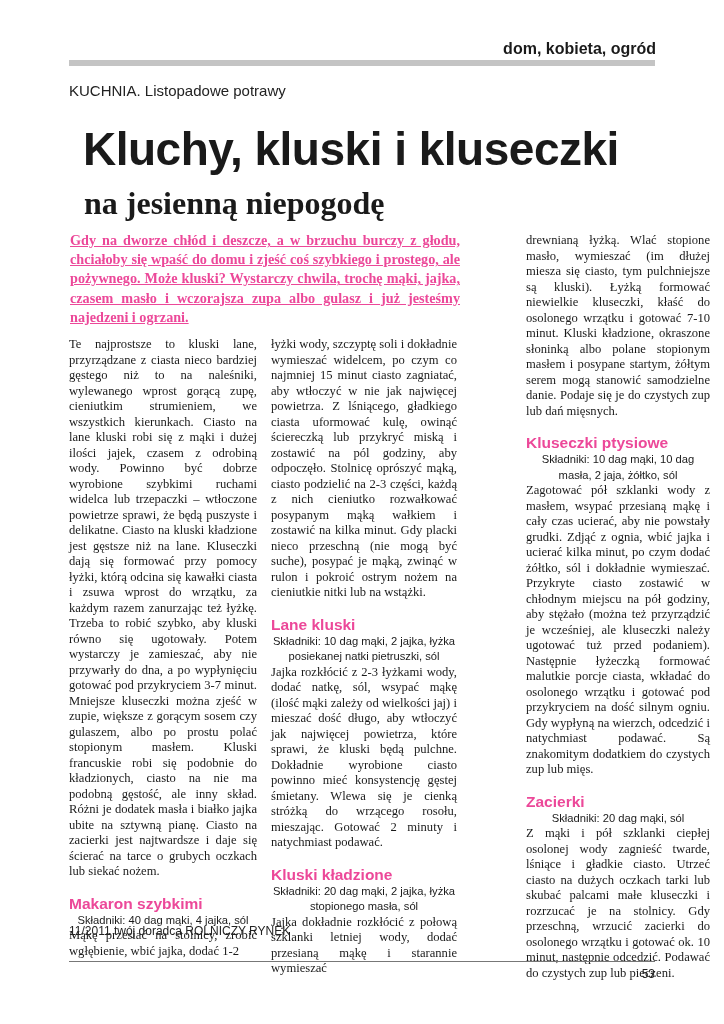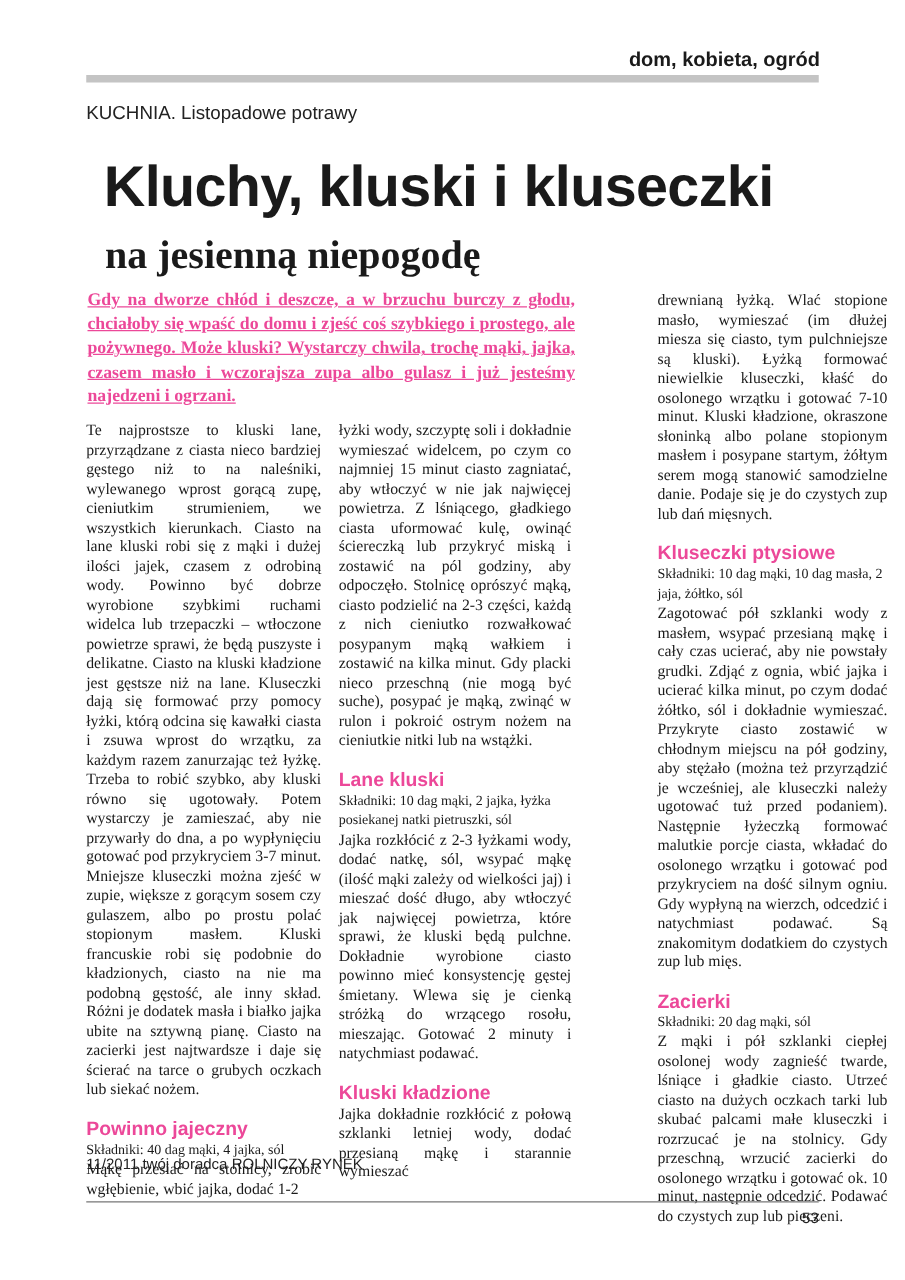--- a/index.html
+++ b/index.html
@@ -15,21 +15,21 @@
 
   .lead { position: absolute; left: 70px; top: 231px; width: 390px; font-family: "Liberation Serif", serif; font-weight: bold; font-size: 14.2px; line-height: 19.2px; text-align: justify; color: #ec4899; margin: 0; text-decoration: underline; }
 
   .col { position: absolute; font-family: "Liberation Serif", serif; font-size: 12.6px; line-height: 15.5px; color: #1a1a1a; text-align: justify; hyphens: manual; }
   .col p { margin: 0; }
   .col1 { left: 69px; top: 337px; width: 188px; }
   .col2 { left: 271px; top: 337px; width: 186px; }
   .col3 { left: 498px; top: 233px; width: 184px; margin-left: 28px; }
 
   .recipe-title { font-family: "Liberation Sans", sans-serif; font-weight: bold; font-size: 15.5px; line-height: 19px; margin: 0; color: #ec4899; text-align: left; }
-  .ingredients { font-family: Liberation Serif, serif; font-size: 11.2px; line-height: 15.5px; margin: 0; text-align: left; color: #1a1a1a; }
+  .ingredients { font-family: Liberation Sans, sans-serif; font-size: 11.2px; line-height: 15.5px; margin: 0; text-align: center; color: #1a1a1a; }
   .gap { height: 14px; }
 
   .bottom-rule { position: absolute; left: 69px; top: 961px; width: 586px; height: 1px; background: #777; }
   .footer-left { position: absolute; left: 69px; top: 924px; font-family: "Liberation Sans", sans-serif; font-size: 12px; color: #222; }
   .footer-right { position: absolute; right: 69px; top: 967px; font-family: "Liberation Sans", sans-serif; font-size: 12px; color: #222; }
 </style>
 </head>
 <body>
 
 <div class="page">
@@ -39,37 +39,38 @@
   <div class="kicker">KUCHNIA. Listopadowe potrawy</div>
   <h1 class="title">Kluchy, kluski i kluseczki</h1>
   <h2 class="subtitle">na jesienną niepogodę</h2>
 
   <p class="lead">Gdy na dworze chłód i deszcze, a w brzuchu burczy z głodu, chciałoby się wpaść do domu i zjeść coś szybkiego i prostego, ale pożywnego. Może kluski? Wystarczy chwila, trochę mąki, jajka, czasem masło i wczorajsza zupa albo gulasz i już jesteśmy najedzeni i ogrzani.</p>
 
   <div class="col col1">
     <p>Te najprostsze to kluski lane, przyrządzane z ciasta nieco bardziej gęstego niż to na naleśniki, wylewanego wprost gorącą zupę, cieniutkim strumieniem, we wszystkich kierunkach. Ciasto na lane kluski robi się z mąki i dużej ilości jajek, czasem z odrobiną wody. Powinno być dobrze wyrobione szybkimi ruchami widelca lub trzepaczki – wtłoczone powietrze sprawi, że będą puszyste i delikatne. Ciasto na kluski kładzione jest gęstsze niż na lane. Kluseczki dają się formować przy pomocy łyżki, którą odcina się kawałki ciasta i zsuwa wprost do wrzątku, za każdym razem zanurzając też łyżkę. Trzeba to robić szybko, aby kluski równo się ugotowały. Potem wystarczy je zamieszać, aby nie przywarły do dna, a po wypłynięciu gotować pod przykryciem 3-7 minut. Mniejsze kluseczki można zjeść w zupie, większe z gorącym sosem czy gulaszem, albo po prostu polać stopionym masłem. Kluski francuskie robi się podobnie do kładzionych, ciasto na nie ma podobną gęstość, ale inny skład. Różni je dodatek masła i białko jajka ubite na sztywną pianę. Ciasto na zacierki jest najtwardsze i daje się ścierać na tarce o grubych oczkach lub siekać nożem.</p>
     <div class="gap"></div>
     <div>
-      <h3 class="recipe-title">Powinno jajeczny</h3>
+      <h3 class="recipe-title">Makaron szybkimi</h3>
       <p class="ingredients">Składniki: 40 dag mąki, 4 jajka, sól</p>
       <p>Mąkę przesiać na stolnicy, zrobić wgłębienie, wbić jajka, dodać 1-2</p>
     </div>
   </div>
 
   <div class="col col2">
     <p>łyżki wody, szczyptę soli i dokładnie wymieszać widelcem, po czym co najmniej 15 minut ciasto zagniatać, aby wtłoczyć w nie jak najwięcej powietrza. Z lśniącego, gładkiego ciasta uformować kulę, owinąć ściereczką lub przykryć miską i zostawić na pól godziny, aby odpoczęło. Stolnicę oprószyć mąką, ciasto podzielić na 2-3 części, każdą z nich cieniutko rozwałkować posypanym mąką wałkiem i zostawić na kilka minut. Gdy placki nieco przeschną (nie mogą być suche), posypać je mąką, zwinąć w rulon i pokroić ostrym nożem na cieniutkie nitki lub na wstążki.</p>
     <div class="gap"></div>
     <div>
       <h3 class="recipe-title">Lane kluski</h3>
       <p class="ingredients">Składniki: 10 dag mąki, 2 jajka, łyżka posiekanej natki pietruszki, sól</p>
       <p>Jajka rozkłócić z 2-3 łyżkami wody, dodać natkę, sól, wsypać mąkę (ilość mąki zależy od wielkości jaj) i mieszać dość długo, aby wtłoczyć jak najwięcej powietrza, które sprawi, że kluski będą pulchne. Dokładnie wyrobione ciasto powinno mieć konsystencję gęstej śmietany. Wlewa się je cienką stróżką do wrzącego rosołu, mieszając. Gotować 2 minuty i natychmiast podawać.</p>
     </div>
     <div class="gap"></div>
     <div>
       <h3 class="recipe-title">Kluski kładzione</h3>
+      <p class="ingredients">Składniki: 20 dag mąki, 2 jajka, łyżka stopionego masła, sól</p>
       <p>Jajka dokładnie rozkłócić z połową szklanki letniej wody, dodać przesianą mąkę i starannie wymieszać</p>
     </div>
   </div>
 
   <div class="col col3">
     <p>drewnianą łyżką. Wlać stopione masło, wymieszać (im dłużej miesza się ciasto, tym pulchniejsze są kluski). Łyżką formować niewielkie kluseczki, kłaść do osolonego wrzątku i gotować 7-10 minut. Kluski kładzione, okraszone słoninką albo polane stopionym masłem i posypane startym, żółtym serem mogą stanowić samodzielne danie. Podaje się je do czystych zup lub dań mięsnych.</p>
     <div class="gap"></div>
     <div>
       <h3 class="recipe-title">Kluseczki ptysiowe</h3>
       <p class="ingredients">Składniki: 10 dag mąki, 10 dag masła, 2 jaja, żółtko, sól</p>

